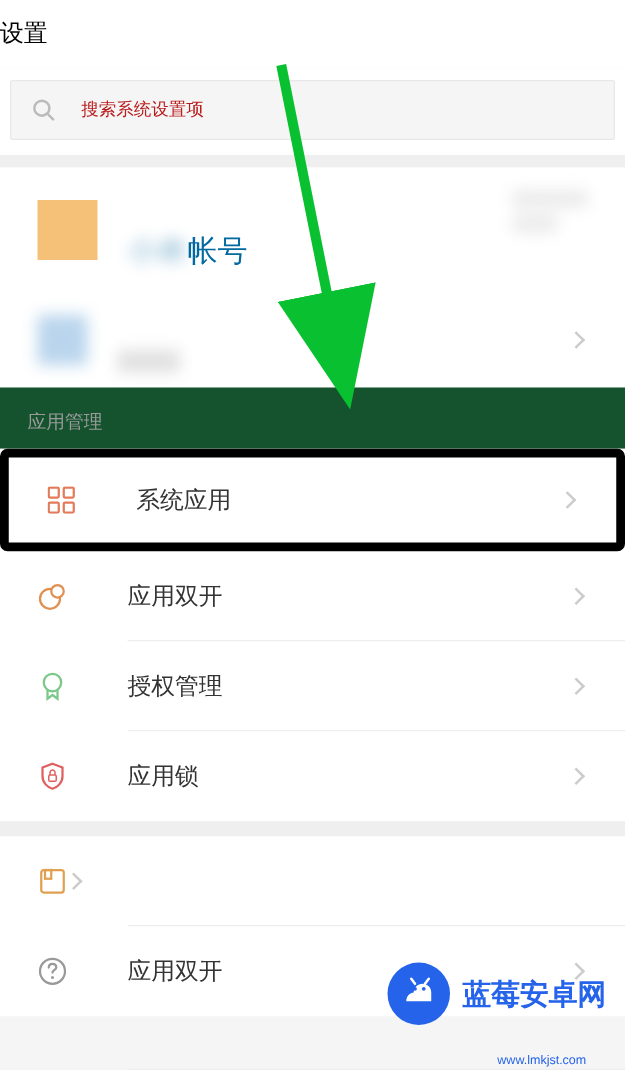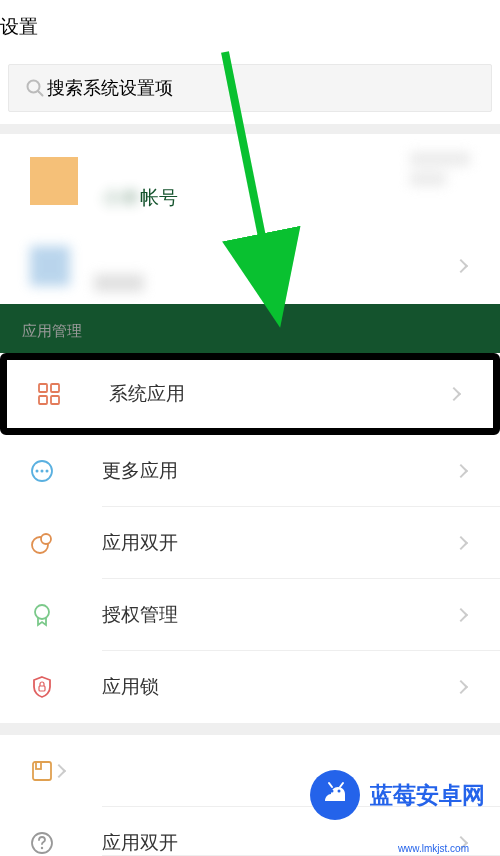--- a/index.html
+++ b/index.html
@@ -34,23 +34,23 @@
       border-radius: 2px;
       height: 48px;
       display: flex;
       align-items: center;
       padding: 0 16px;
     }
     .search-box svg {
       flex-shrink: 0;
     }
     .search-placeholder {
-      color: #000000;
-      font-size: 18px;
-      margin-left: 2px;
+      color: #b91c1c;
+      font-size: 14px;
+      margin-left: 20px;
     }
     .section-gap {
       height: 10px;
       background: #efefef;
     }
     .account-section {
       background: #fff;
     }
     .account-row {
       display: flex;
@@ -64,22 +64,22 @@
       background: #f5c078;
       flex-shrink: 0;
     }
     .account-avatar.blue {
       background: #8bb9e0;
       width: 40px;
       height: 40px;
     }
     .account-label {
       margin-left: 24px;
-      font-size: 19px;
-      color: #14532d;
+      font-size: 24px;
+      color: #0369a1;
       margin-top: 35px;
     }
     .blur {
       filter: blur(6px);
       opacity: 0.6;
     }
     .section-header {
       background: #14532d;
       padding: 18px 22px 12px;
       font-size: 15px;
@@ -227,33 +227,20 @@
           <rect x="13" y="1" width="8" height="8" rx="1" stroke="#e37b5a" stroke-width="1.8" fill="none"></rect>
           <rect x="1" y="13" width="8" height="8" rx="1" stroke="#e37b5a" stroke-width="1.8" fill="none"></rect>
           <rect x="13" y="13" width="8" height="8" rx="1" stroke="#e37b5a" stroke-width="1.8" fill="none"></rect>
         </svg>
       </div>
       <span class="menu-label">系统应用</span>
       <div class="chevron"></div>
     </div>
   </div>
 
-  <div class="menu-item">
-    <div class="menu-icon">
-      <svg width="24" height="24" viewBox="0 0 24 24">
-        <circle cx="12" cy="12" r="10" stroke="#5ab0e0" stroke-width="1.8" fill="none"></circle>
-        <circle cx="7" cy="12" r="1.5" fill="#5ab0e0"></circle>
-        <circle cx="12" cy="12" r="1.5" fill="#5ab0e0"></circle>
-        <circle cx="17" cy="12" r="1.5" fill="#5ab0e0"></circle>
-      </svg>
-    </div>
-    <span class="menu-label">更多应用</span>
-    <div class="chevron"></div>
-    <div class="menu-divider"></div>
-  </div>
 
   <div class="menu-item">
     <div class="menu-icon">
       <svg width="24" height="24" viewBox="0 0 24 24">
         <circle cx="10" cy="14" r="8" stroke="#e09050" stroke-width="1.8" fill="none"></circle>
         <circle cx="16" cy="8" r="5" stroke="#e09050" stroke-width="1.8" fill="white"></circle>
       </svg>
     </div>
     <span class="menu-label">应用双开</span>
     <div class="chevron"></div>

